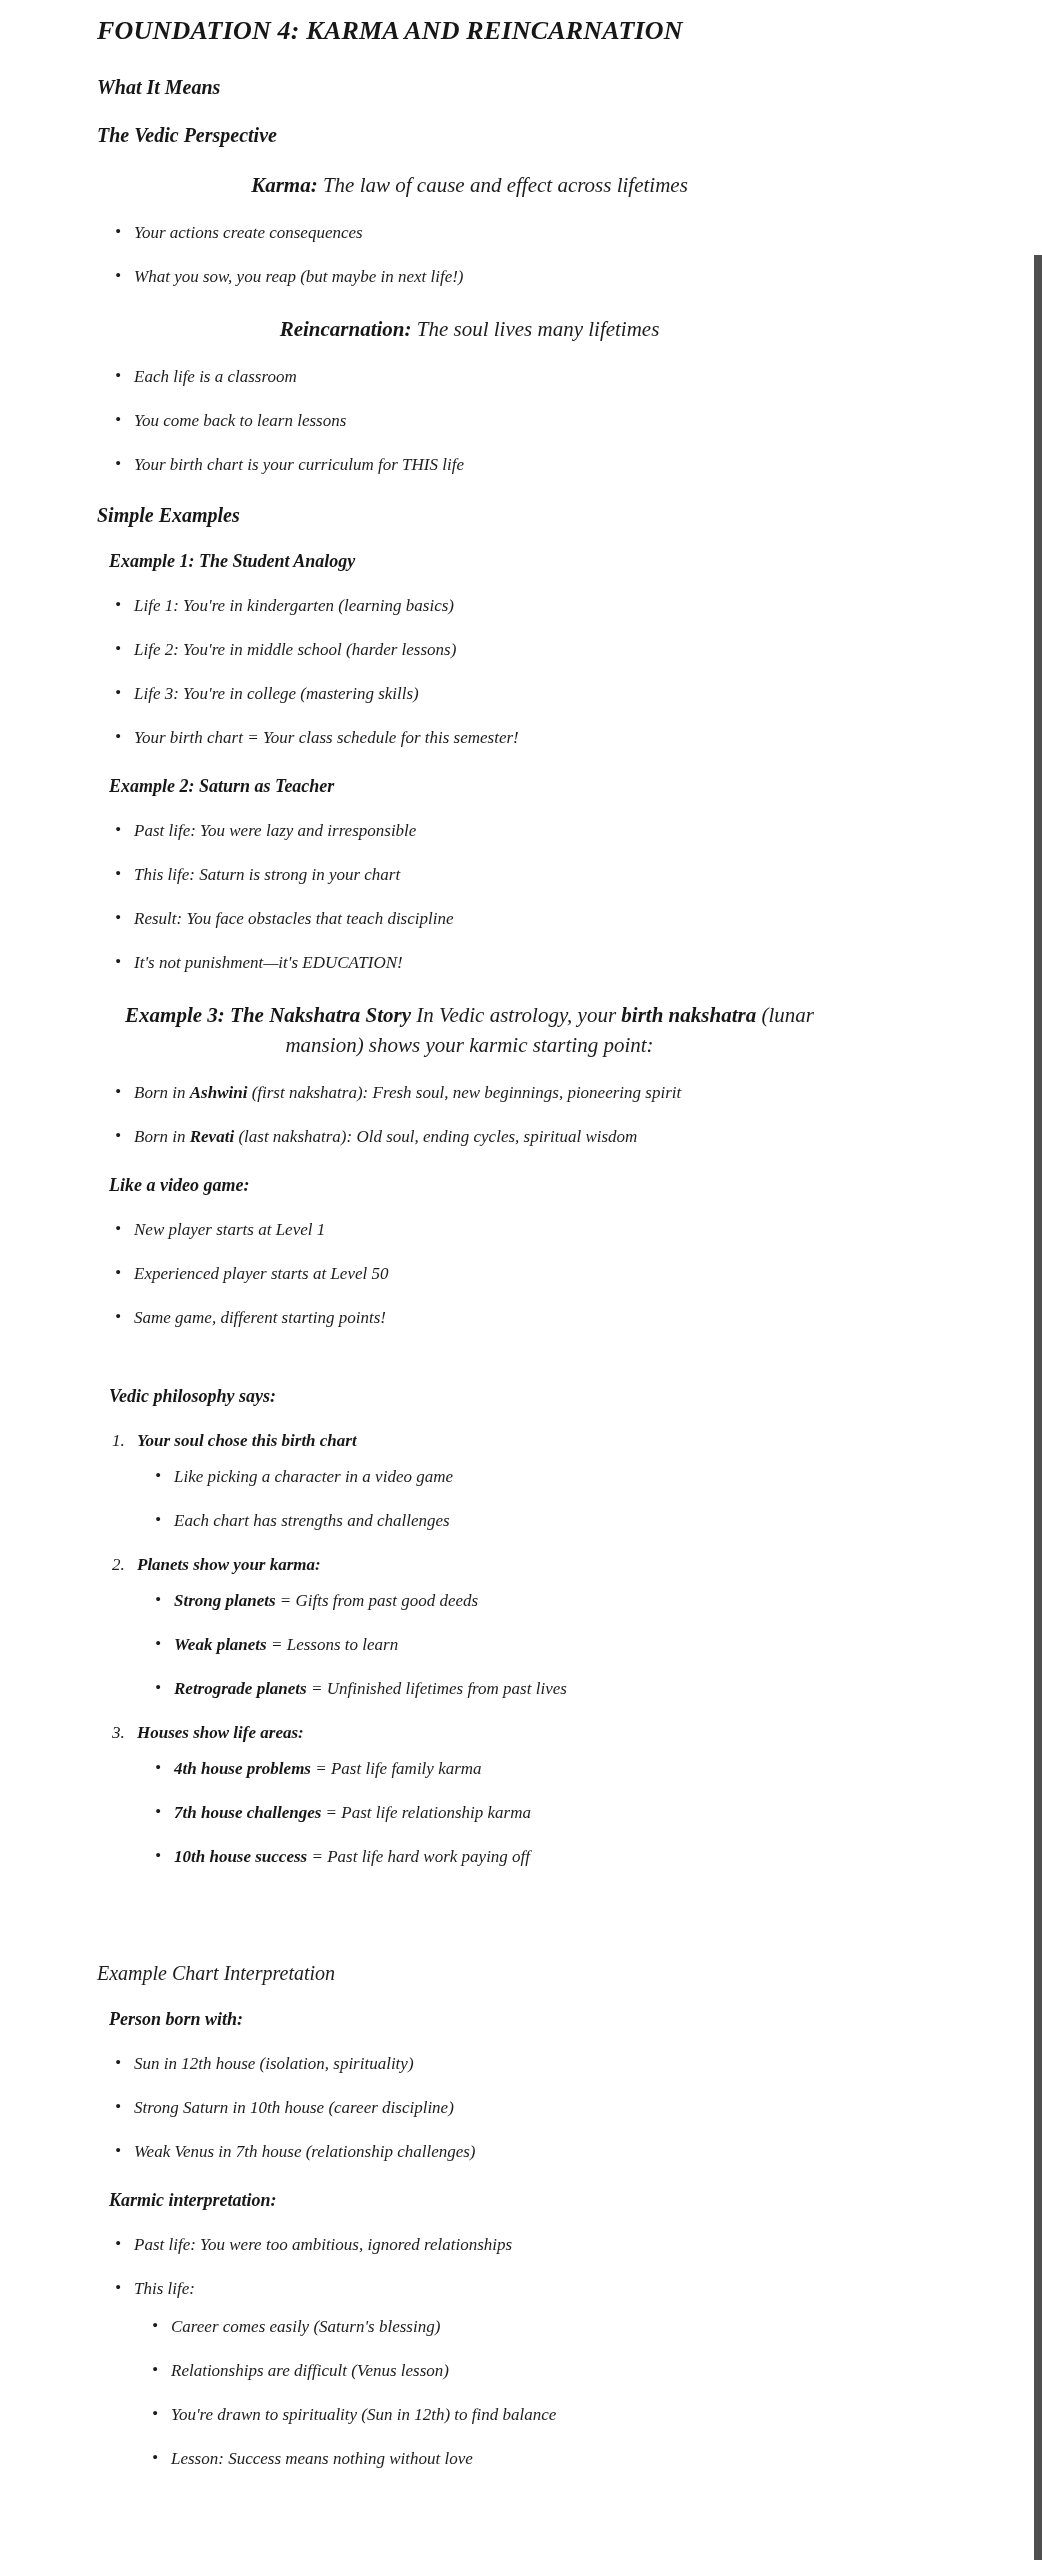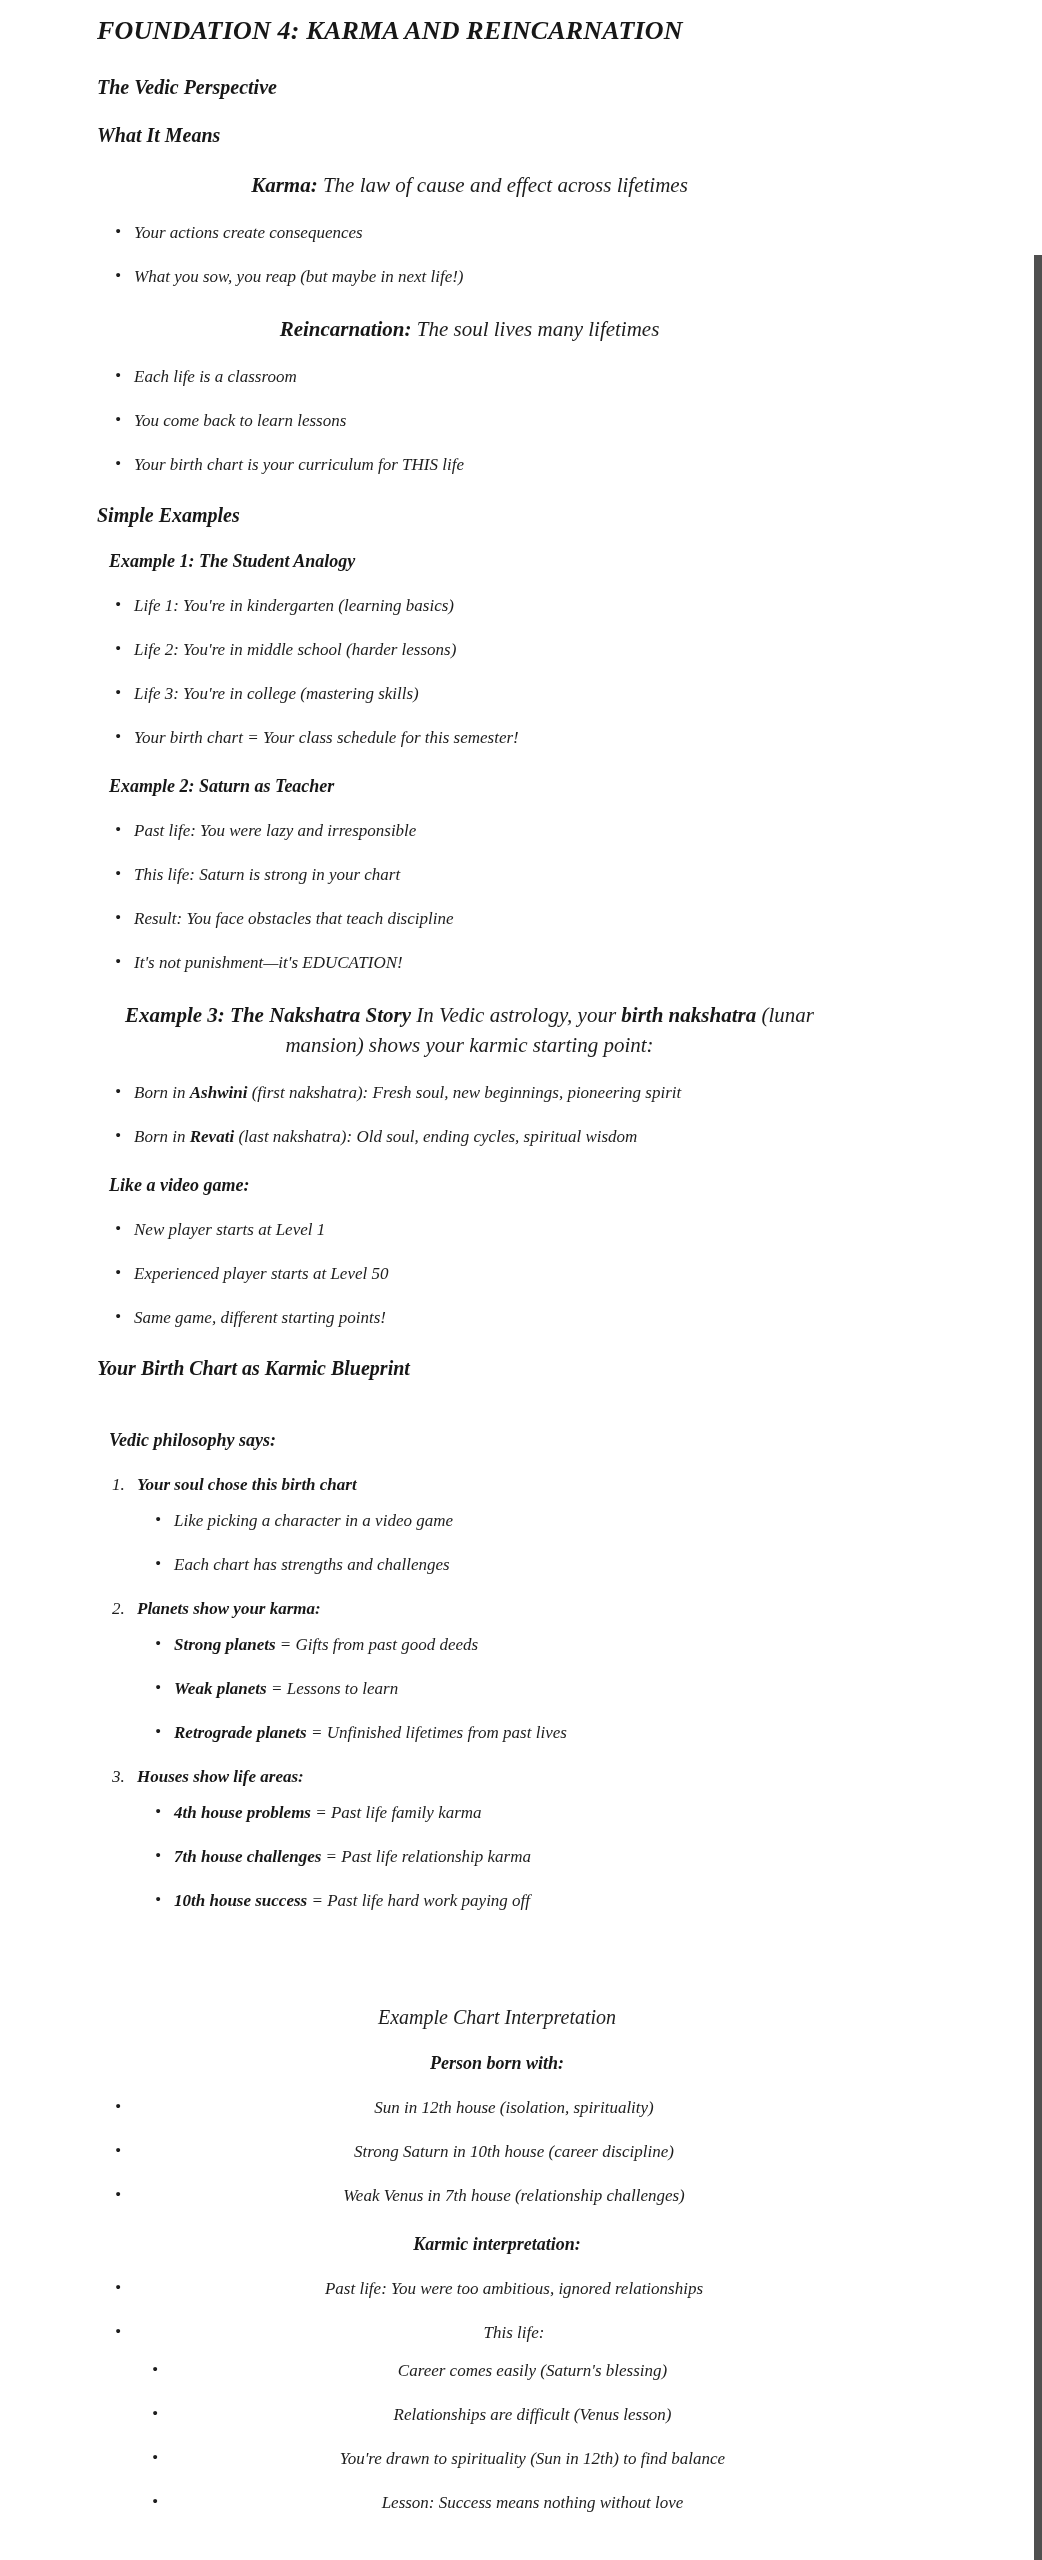--- a/index.html
+++ b/index.html
@@ -5,21 +5,21 @@
   html,body{margin:0;padding:0;}
   body{
     width:1042px;height:2560px;overflow:hidden;position:relative;
     background:#ffffff;
     font-family:"Liberation Serif","DejaVu Serif",serif;
     color:#1d1d1d;
   }
   .doc{padding:8px 0 0 97px;width:800px;font-style:italic;}
   .in0{margin-left:0;}
   .in1{margin-left:17px;}
-  .in2{margin-left:48px;text-align:center;}
+  .in2{margin-left:48px;}
   .title{font-size:26px;font-weight:700;line-height:34px;margin:6px 0 26px;color:#141414;letter-spacing:.2px;}
   .h-lg{font-size:20px;font-weight:700;line-height:26px;margin:22px 0 18px;color:#171717;}
   .h-md{font-size:18px;font-weight:700;line-height:23px;margin:22px 12px 18px;color:#171717;}
   .h-lg-reg{font-size:20px;font-weight:400;line-height:26px;margin:26px 0 14px;color:#1d1d1d;}
   .para{font-size:21px;line-height:30px;margin:22px 0 16px;max-width:745px;text-align:center;}
   .list{margin:18px 0 22px;}
   .li{position:relative;padding-left:37px;font-size:17px;line-height:30px;margin-bottom:14px;max-width:760px;}
   .dot{position:absolute;left:18px;top:-1px;font-size:17px;}
   .sublist{margin-top:8px;}
   .sublist .li{margin-bottom:14px;}
@@ -30,22 +30,22 @@
   .oli .sublist{margin-top:6px;margin-bottom:14px;}
   .b{font-weight:700;color:#171717;}
   .gap{width:100%;}
   #scrollbar-thumb{position:absolute;right:0;}
 </style>
 </head>
 <body>
 
 <div class="doc" id="doc-root">
     <div class="title in0"><span class="b">FOUNDATION 4: KARMA AND REINCARNATION</span></div>
+    <div class="h-lg in0"><span class="b">What It Means</span></div>
     <div class="h-lg in0"><span class="b">The Vedic Perspective</span></div>
-    <div class="h-lg in0"><span class="b">What It Means</span></div>
     <div class="para in0"><span class="b">Karma:</span><span> The law of cause and effect across lifetimes</span></div>
     <div class="list in0">
       <div class="li"><span class="dot">•</span><span>Your actions create consequences</span></div>
       <div class="li"><span class="dot">•</span><span>What you sow, you reap (but maybe in next life!)</span></div>
     </div>
     <div class="para in0"><span class="b">Reincarnation:</span><span> The soul lives many lifetimes</span></div>
     <div class="list in0">
       <div class="li"><span class="dot">•</span><span>Each life is a classroom</span></div>
       <div class="li"><span class="dot">•</span><span>You come back to learn lessons</span></div>
       <div class="li"><span class="dot">•</span><span>Your birth chart is your curriculum for THIS life</span></div>
@@ -69,21 +69,20 @@
     <div class="list in1">
       <div class="li"><span class="dot">•</span><span>Born in </span><span class="b">Ashwini</span><span> (first nakshatra): Fresh soul, new beginnings, pioneering spirit</span></div>
       <div class="li"><span class="dot">•</span><span>Born in </span><span class="b">Revati</span><span> (last nakshatra): Old soul, ending cycles, spiritual wisdom</span></div>
     </div>
     <div class="h-md in0"><span class="b">Like a video game:</span></div>
     <div class="list in0">
       <div class="li"><span class="dot">•</span><span>New player starts at Level 1</span></div>
       <div class="li"><span class="dot">•</span><span>Experienced player starts at Level 50</span></div>
       <div class="li"><span class="dot">•</span><span>Same game, different starting points!</span></div>
     </div>
-    <div class="h-lg in1"><span class="b">Your Birth Chart as Karmic Blueprint</span></div>
     <div class="gap" style="height: 8px;"></div>
     <div class="h-md in0"><span class="b">Vedic philosophy says:</span></div>
     <div class="olist in0">
       <div class="oli"><span class="num">1.</span><span class="b">Your soul chose this birth chart</span><div class="sublist">
           <div class="li"><span class="dot">•</span><span>Like picking a character in a video game</span></div>
           <div class="li"><span class="dot">•</span><span>Each chart has strengths and challenges</span></div>
         </div></div>
       <div class="oli"><span class="num">2.</span><span class="b">Planets show your karma:</span><div class="sublist">
           <div class="li"><span class="dot">•</span><span class="b">Strong planets</span><span> = Gifts from past good deeds</span></div>
           <div class="li"><span class="dot">•</span><span class="b">Weak planets</span><span> = Lessons to learn</span></div>

